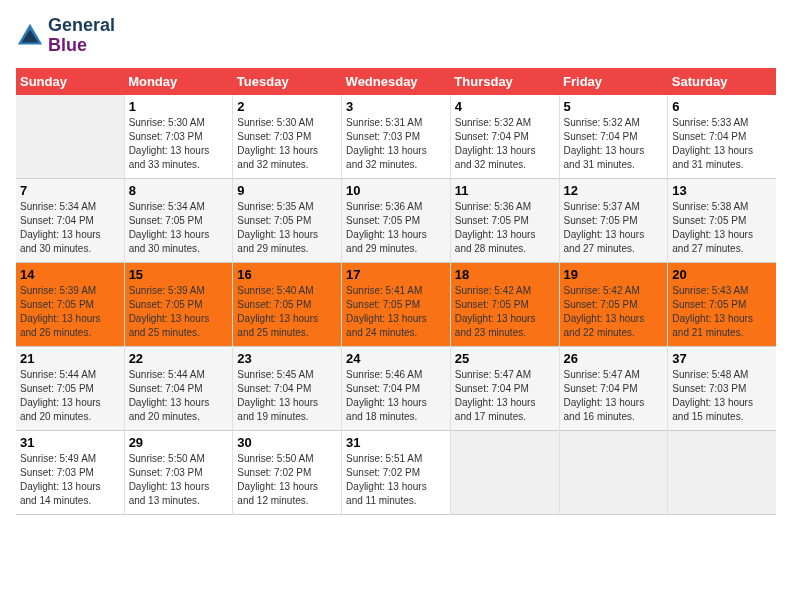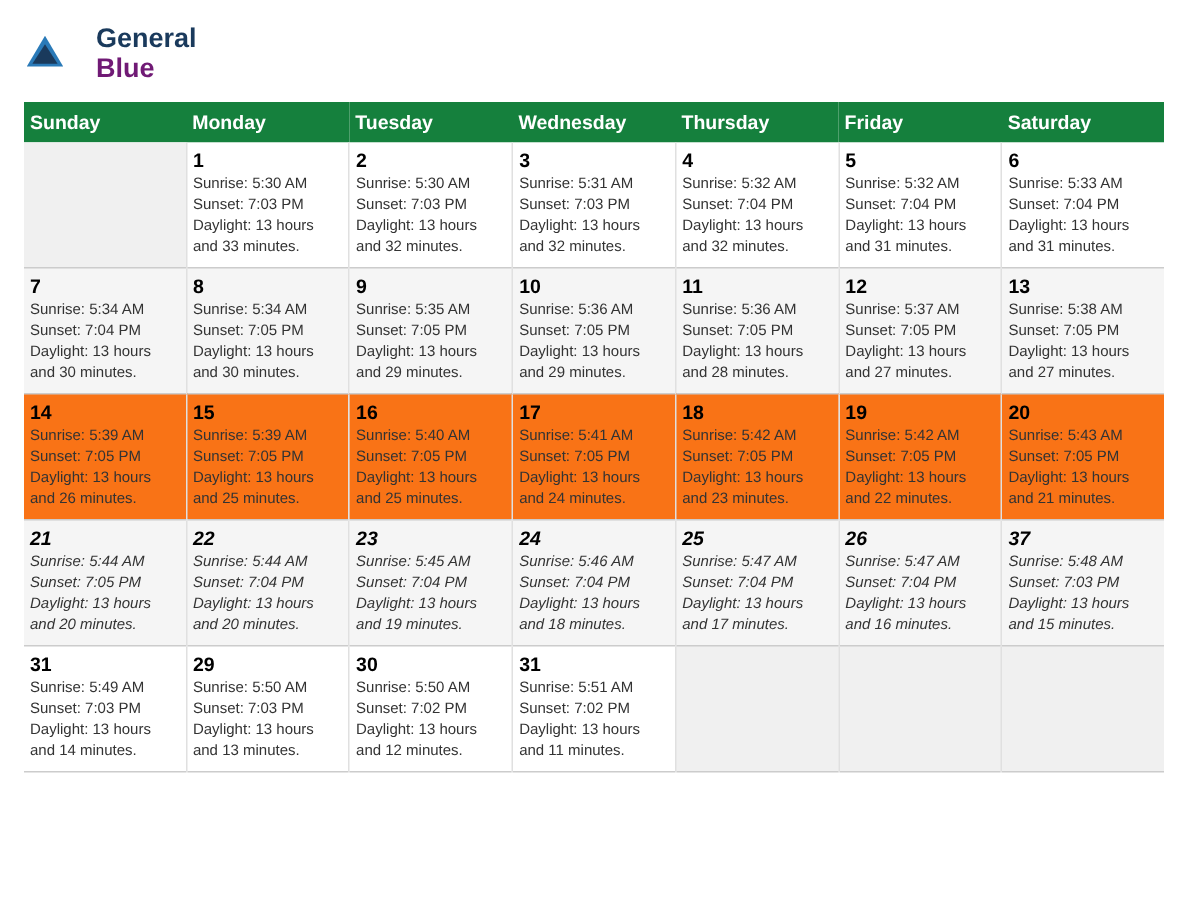--- a/index.html
+++ b/index.html
@@ -12,21 +12,21 @@
     }
     .header {
       display: flex;
       justify-content: space-between;
       align-items: flex-start;
       margin-bottom: 12px;
     }
     .logo {
       display: flex;
       align-items: center;
-      gap: 20px;
+      gap: 4px;
     }
     .logo-text {
       font-size: 18px;
       font-weight: bold;
       color: #1a3a5c;
       line-height: 1.1;
     }
     .logo-text .blue {
       color: #701a75;
     }
@@ -45,21 +45,21 @@
     .subtitle {
       font-size: 16px;
       color: #333;
     }
     table {
       width: 100%;
       border-collapse: collapse;
       font-size: 11px;
     }
     thead tr th {
-      background-color: #15803d;
+      background-color: #ef4444;
       color: #fff;
       padding: 6px 4px;
       text-align: left;
       font-size: 13px;
       font-weight: bold;
     }
     tbody tr {
       border-bottom: 1px solid #ccc;
     }
     tbody tr:nth-child(odd) {
@@ -87,21 +87,21 @@
       color: #333;
       line-height: 1.4;
       font-size: 10px;
     }
     .empty-cell {
       background-color: #f0f0f0;
     }
     tbody tr:nth-child(1) { background: #fff; }
     tbody tr:nth-child(2) { background: #f5f5f5; }
     tbody tr:nth-child(3) { background: #f97316; }
-    tbody tr:nth-child(4) { background: #f5f5f5; font-style: italic; }
+    tbody tr:nth-child(4) { background: #f5f5f5; }
     tbody tr:nth-child(5) { background: #fff; }
   </style>
 </head>
 <body>
 
 <div class="header">
   <div class="logo">
     <svg class="logo-icon" viewBox="0 0 30 30">
       <polygon points="15,2 28,24 2,24" fill="#2a7ab8"></polygon>
       <polygon points="15,8 24,22 6,22" fill="#1a3a5c"></polygon>

